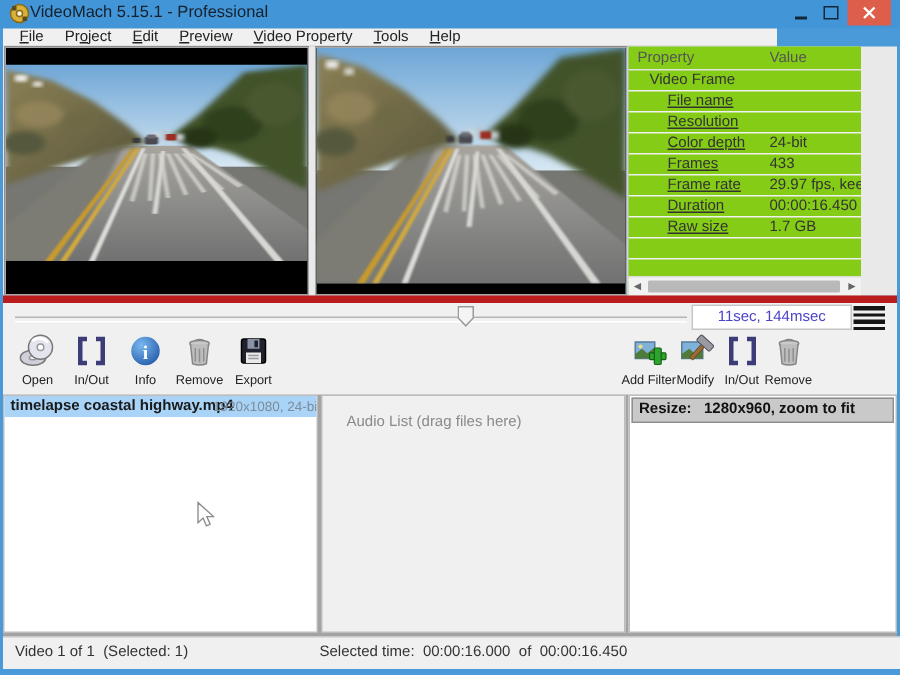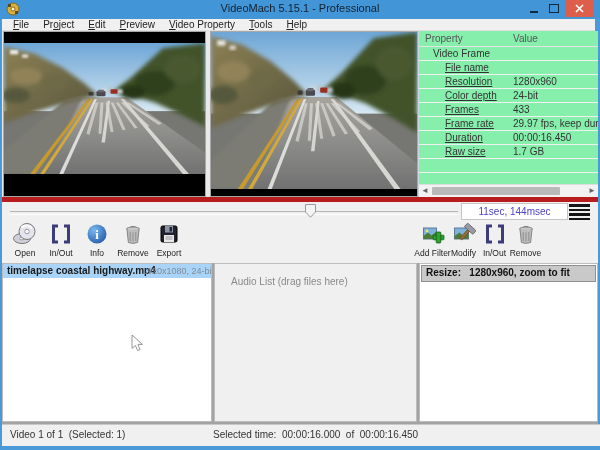--- a/index.html
+++ b/index.html
@@ -2,42 +2,42 @@
 <html><head>
 <meta charset="utf-8">
 <style>
   html,body{margin:0;padding:0;background:#888;}
   #window{position:relative;width:600px;height:450px;background:#4a9ad9;
     font-family:"Liberation Sans","DejaVu Sans",sans-serif;overflow:hidden;
     -webkit-font-smoothing:antialiased;}
   
   .titlebar{position:absolute;top:0;left:0;width:600px;height:19px;background:#4295d6;}
   .appicon{position:absolute;left:6px;top:2px;width:14px;height:14px;}
-  .title{position:absolute;left:0;right:0;top:2px;text-align:center;font-size:11px;color:#15202c;}
+  .title{position:absolute;left:0;right:0;top:2px;font-size:11px;color:#15202c;padding-left:20px;}
   .capbtn{position:absolute;top:0;height:17px;display:flex;align-items:center;justify-content:center;}
   .btn-min{right:56px;width:20px;}
   .btn-max{right:36px;width:20px;}
   .btn-close{right:6px;width:29px;background:#dd5f4b;}
   .glyph-min{width:8px;height:0;border-top:2px solid #12293d;margin-top:6px;}
   .glyph-max{width:8px;height:7px;border:1.5px solid #12293d;}
   
-  .menubar{position:absolute;top:19px;left:2px;width:593px;height:12px;background:#f0f0f0;
+  .menubar{position:absolute;top:19px;left:2px;width:516px;height:12px;background:#f0f0f0;
     border-bottom:1px solid #e0e0e0;display:flex;align-items:flex-end;padding-left:4px;box-sizing:border-box;}
   .menuitem{font-size:10px;color:#222;padding:0 7px;white-space:pre;}
   .menuitem u{text-decoration:underline;}
   
   .main{position:absolute;top:31px;left:2px;width:596px;height:166px;background:#e9e9e9;}
   .pane{position:absolute;top:0;height:164px;background:#000;border:1px solid #a8a8a8;overflow:hidden;}
   .pane-left{left:1px;width:201px;}
   .pane-right{left:208px;width:206px;}
   .scene{position:absolute;left:0;width:100%;display:block;}
   .pane-left .scene{top:11px;height:131px;}
   .pane-right .scene{top:0;height:157px;}
   
-  .props{position:absolute;left:416px;top:0;width:180px;height:166px;background:#86efac;
+  .props{position:absolute;left:416px;top:0;width:156px;height:166px;background:#84cc16;
     border-left:1px solid #c8d4e0;box-sizing:border-box;font-size:10px;color:#333;}
   .prow{display:flex;height:13px;line-height:13px;border-bottom:1px solid #f0f0f0;overflow:hidden;}
   .prow .pl{width:94px;box-sizing:border-box;padding-left:6px;white-space:nowrap;overflow:hidden;}
   .prow .pv{flex:1;white-space:nowrap;overflow:hidden;}
   .phead{height:15px;line-height:15px;color:#555;border-bottom:1px solid #e4e4e4;}
   .ind1{padding-left:14px !important;}
   .ind2{padding-left:26px !important;text-decoration:underline;}
   .hscroll{position:absolute;left:0;right:0;bottom:0;height:12px;background:#f2f2f2;
     border-top:1px solid #ddd;display:flex;align-items:center;}
   .harrow{width:12px;height:12px;font-size:8px;line-height:12px;text-align:center;color:#666;}
@@ -214,21 +214,20 @@
       <div class="prow">
           <div class="pl ind1">Video Frame</div>
           <div class="pv"></div>
         </div>
       <div class="prow">
           <div class="pl ind2">File name</div>
           <div class="pv"></div>
         </div>
       <div class="prow">
           <div class="pl ind2">Resolution</div>
-          <div class="pv">1280x960</div>
         </div>
       <div class="prow">
           <div class="pl ind2">Color depth</div>
           <div class="pv">24-bit</div>
         </div>
       <div class="prow">
           <div class="pl ind2">Frames</div>
           <div class="pv">433</div>
         </div>
       <div class="prow">

